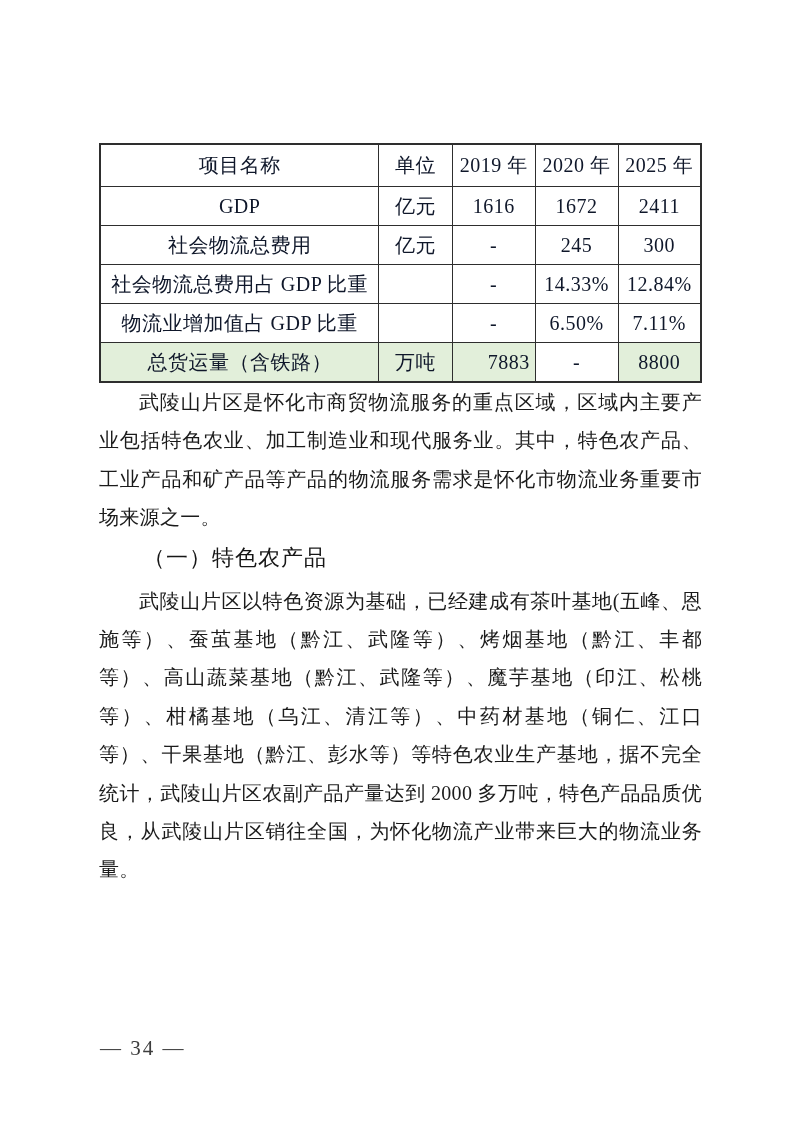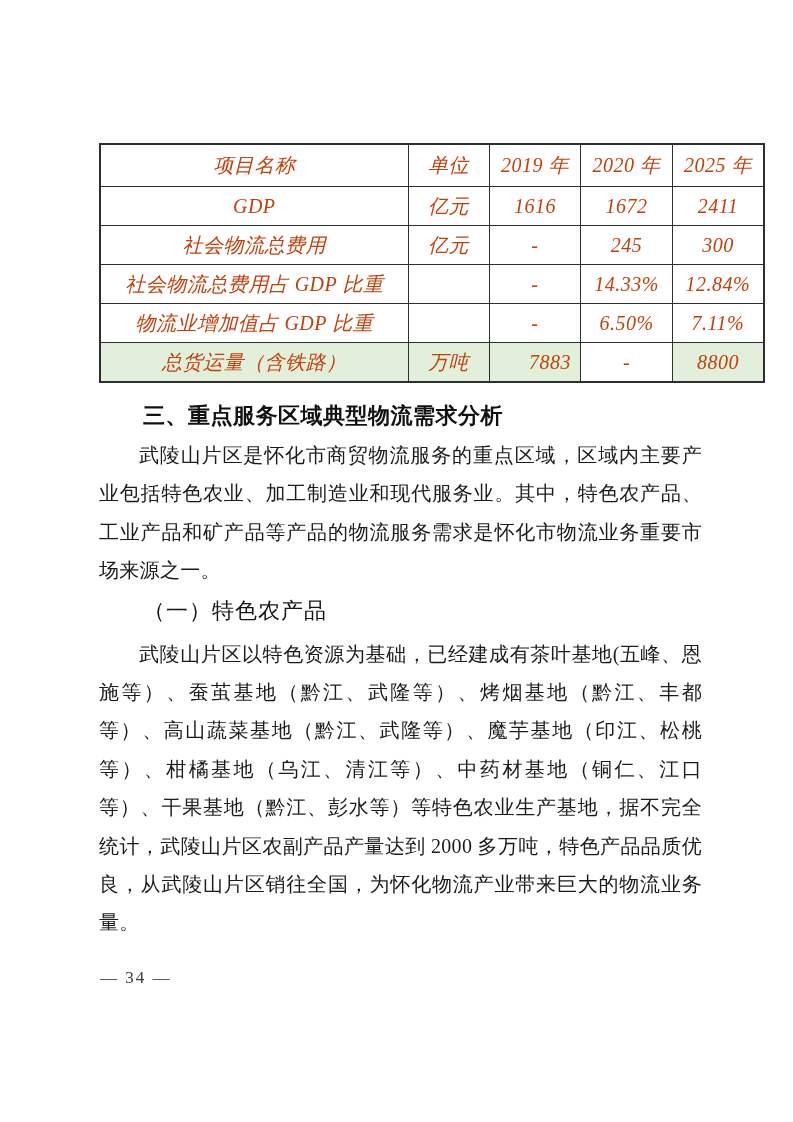--- a/index.html
+++ b/index.html
@@ -12,27 +12,26 @@
     font-family: "Liberation Serif", serif;
     color: #1b1b1b;
   }
   .inner {
     position: absolute;
     left: 99px;
     top: 143px;
     width: 603px;
   }
   table.indicators {
-    width: 666px;
+    width: 603px;
     border-collapse: collapse;
     table-layout: fixed;
     border: 2px solid #2e2e2e;
     font-size: 20px;
-    color: #c2410c;
-    font-style: italic;
+    color: #0f172a;
   }
   table.indicators th,
   table.indicators td {
     border: 1.5px solid #2e2e2e;
     text-align: center;
     vertical-align: middle;
     padding: 0 2px;
     height: 38px;
     font-weight: normal;
     letter-spacing: 0.5px;
@@ -63,22 +62,22 @@
     font-size: 22px;
     line-height: 34px;
     text-indent: 44px;
     font-weight: normal;
     color: #161616;
     letter-spacing: 1px;
   }
   .page-footer {
     position: absolute;
     left: 100px;
-    top: 968px;
-    font-size: 17px;
+    top: 1036px;
+    font-size: 21px;
     color: #3d3d3d;
     letter-spacing: 2px;
   }
 </style>
 </head>
 <body>
 
 <div class="page">
   <div class="inner">
 
@@ -131,21 +130,20 @@
           <tr>
             <td style="background: rgb(226, 239, 218);">总货运量（含铁路）</td>
             <td style="background: rgb(226, 239, 218);">万吨</td>
             <td style="background: rgb(226, 239, 218); padding-left: 32px;">7883</td>
             <td>-</td>
             <td style="background: rgb(226, 239, 218);">8800</td>
           </tr>
         </tbody>
     </table>
 
-    <h2 class="section-heading">三、重点服务区域典型物流需求分析</h2>
 
     <p class="body-par">武陵山片区是怀化市商贸物流服务的重点区域，区域内主要产业包括特色农业、加工制造业和现代服务业。其中，特色农产品、工业产品和矿产品等产品的物流服务需求是怀化市物流业务重要市场来源之一。</p>
 
     <h3 class="subsection-heading">（一）特色农产品</h3>
 
     <p class="body-par">武陵山片区以特色资源为基础，已经建成有茶叶基地(五峰、恩施等）、蚕茧基地（黔江、武隆等）、烤烟基地（黔江、丰都等）、高山蔬菜基地（黔江、武隆等）、魔芋基地（印江、松桃等）、柑橘基地（乌江、清江等）、中药材基地（铜仁、江口等）、干果基地（黔江、彭水等）等特色农业生产基地，据不完全统计，武陵山片区农副产品产量达到 2000 多万吨，特色产品品质优良，从武陵山片区销往全国，为怀化物流产业带来巨大的物流业务量。</p>
 
   </div>
 
   <div class="page-footer">— 34 —</div>

